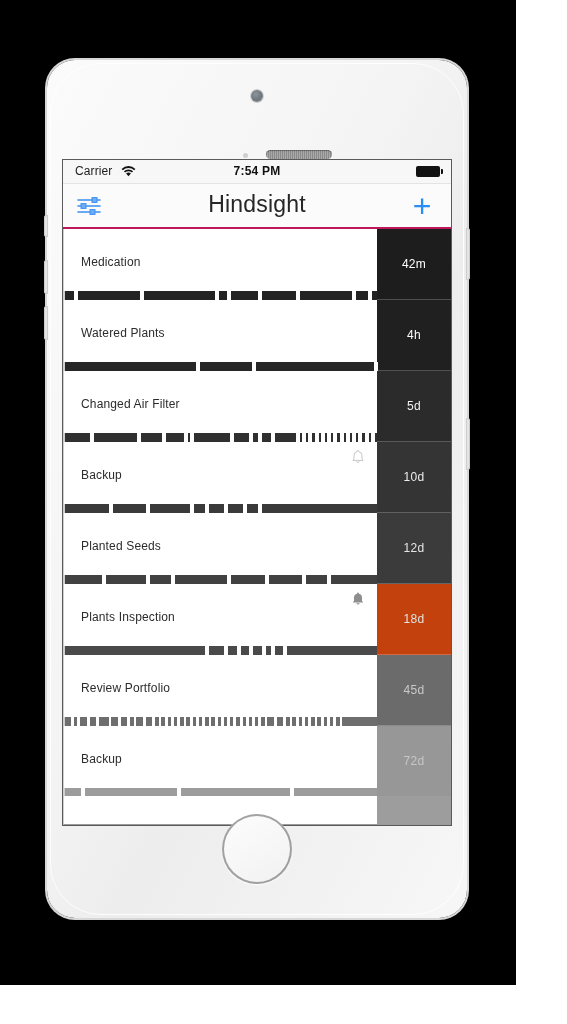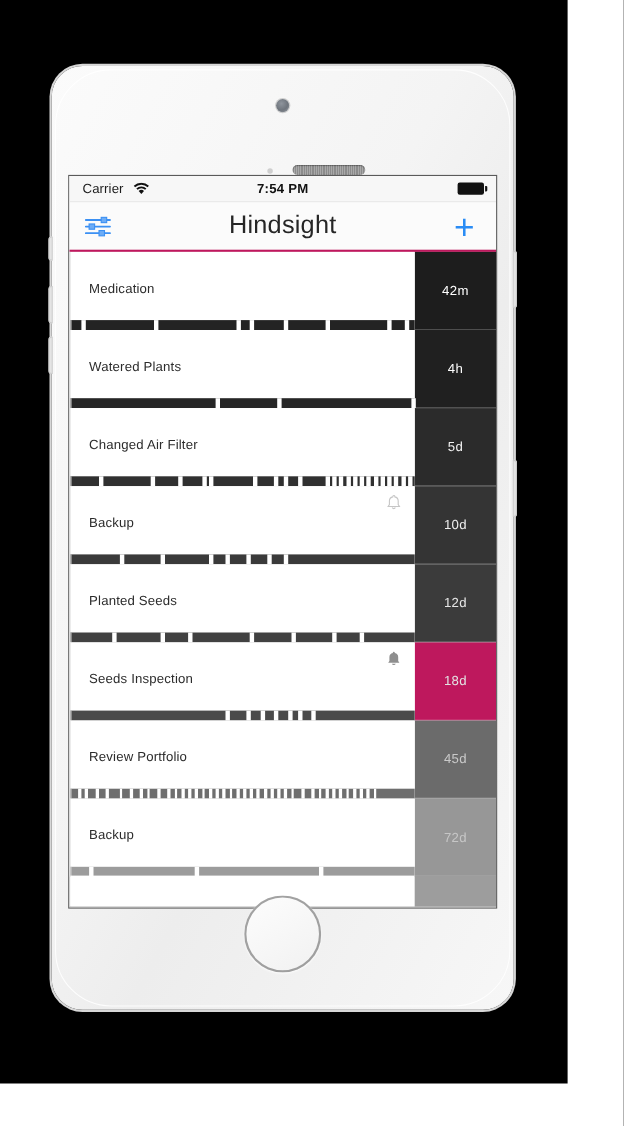--- a/index.html
+++ b/index.html
@@ -267,38 +267,38 @@
               <span class="seg" style="left: 52%; width: 1.3%; background: rgb(255, 255, 255);"></span>
               <span class="seg" style="left: 64%; width: 1.3%; background: rgb(255, 255, 255);"></span>
               <span class="seg" style="left: 76%; width: 1.3%; background: rgb(255, 255, 255);"></span>
               <span class="seg" style="left: 84%; width: 1.3%; background: rgb(255, 255, 255);"></span>
             </div>
           </div>
           <div class="row-badge" style="background: rgb(59, 59, 59); color: rgb(230, 230, 230);">12d</div>
         </div>
         <div class="row">
           <div class="row-main">
-            <div class="row-label">Seeds Inspection</div>
+            <div class="row-label">Plants Inspection</div>
             <div class="bell">
               <svg width="14" height="16" viewBox="0 0 14 16">
                 <path d="M7 1.4 a0.9 0.9 0 0 1 0.9 0.9 v0.4 a3.9 3.9 0 0 1 3.1 3.8 v3.3 l1.1 1.6 h-10.2 l1.1 -1.6 v-3.3 a3.9 3.9 0 0 1 3.1 -3.8 v-0.4 a0.9 0.9 0 0 1 0.9 -0.9 z" fill="#8e8e8e"></path>
                 <path d="M5.2 12.3 a1.9 1.9 0 0 0 3.6 0 z" fill="#8e8e8e"></path>
               </svg>
             </div>
             <div class="tickbar" style="background: rgb(74, 74, 74);">
               <span class="seg" style="left: 45%; width: 1.3%; background: rgb(255, 255, 255);"></span>
               <span class="seg" style="left: 51%; width: 1.3%; background: rgb(255, 255, 255);"></span>
               <span class="seg" style="left: 55%; width: 1.3%; background: rgb(255, 255, 255);"></span>
               <span class="seg" style="left: 59%; width: 1.3%; background: rgb(255, 255, 255);"></span>
               <span class="seg" style="left: 63%; width: 1.3%; background: rgb(255, 255, 255);"></span>
               <span class="seg" style="left: 66%; width: 1.3%; background: rgb(255, 255, 255);"></span>
               <span class="seg" style="left: 70%; width: 1.3%; background: rgb(255, 255, 255);"></span>
             </div>
           </div>
-          <div class="row-badge" style="background: #be185d; color: rgb(226, 226, 226);">18d</div>
+          <div class="row-badge" style="background: #c2410c; color: rgb(226, 226, 226);">18d</div>
         </div>
         <div class="row">
           <div class="row-main">
             <div class="row-label">Review Portfolio</div>
             <div class="tickbar" style="background: rgb(110, 110, 110);">
               <span class="seg" style="left: 2%; width: 0.9%; background: rgb(255, 255, 255);"></span>
               <span class="seg" style="left: 4%; width: 0.9%; background: rgb(255, 255, 255);"></span>
               <span class="seg" style="left: 7%; width: 0.9%; background: rgb(255, 255, 255);"></span>
               <span class="seg" style="left: 10%; width: 0.9%; background: rgb(255, 255, 255);"></span>
               <span class="seg" style="left: 14%; width: 0.9%; background: rgb(255, 255, 255);"></span>

